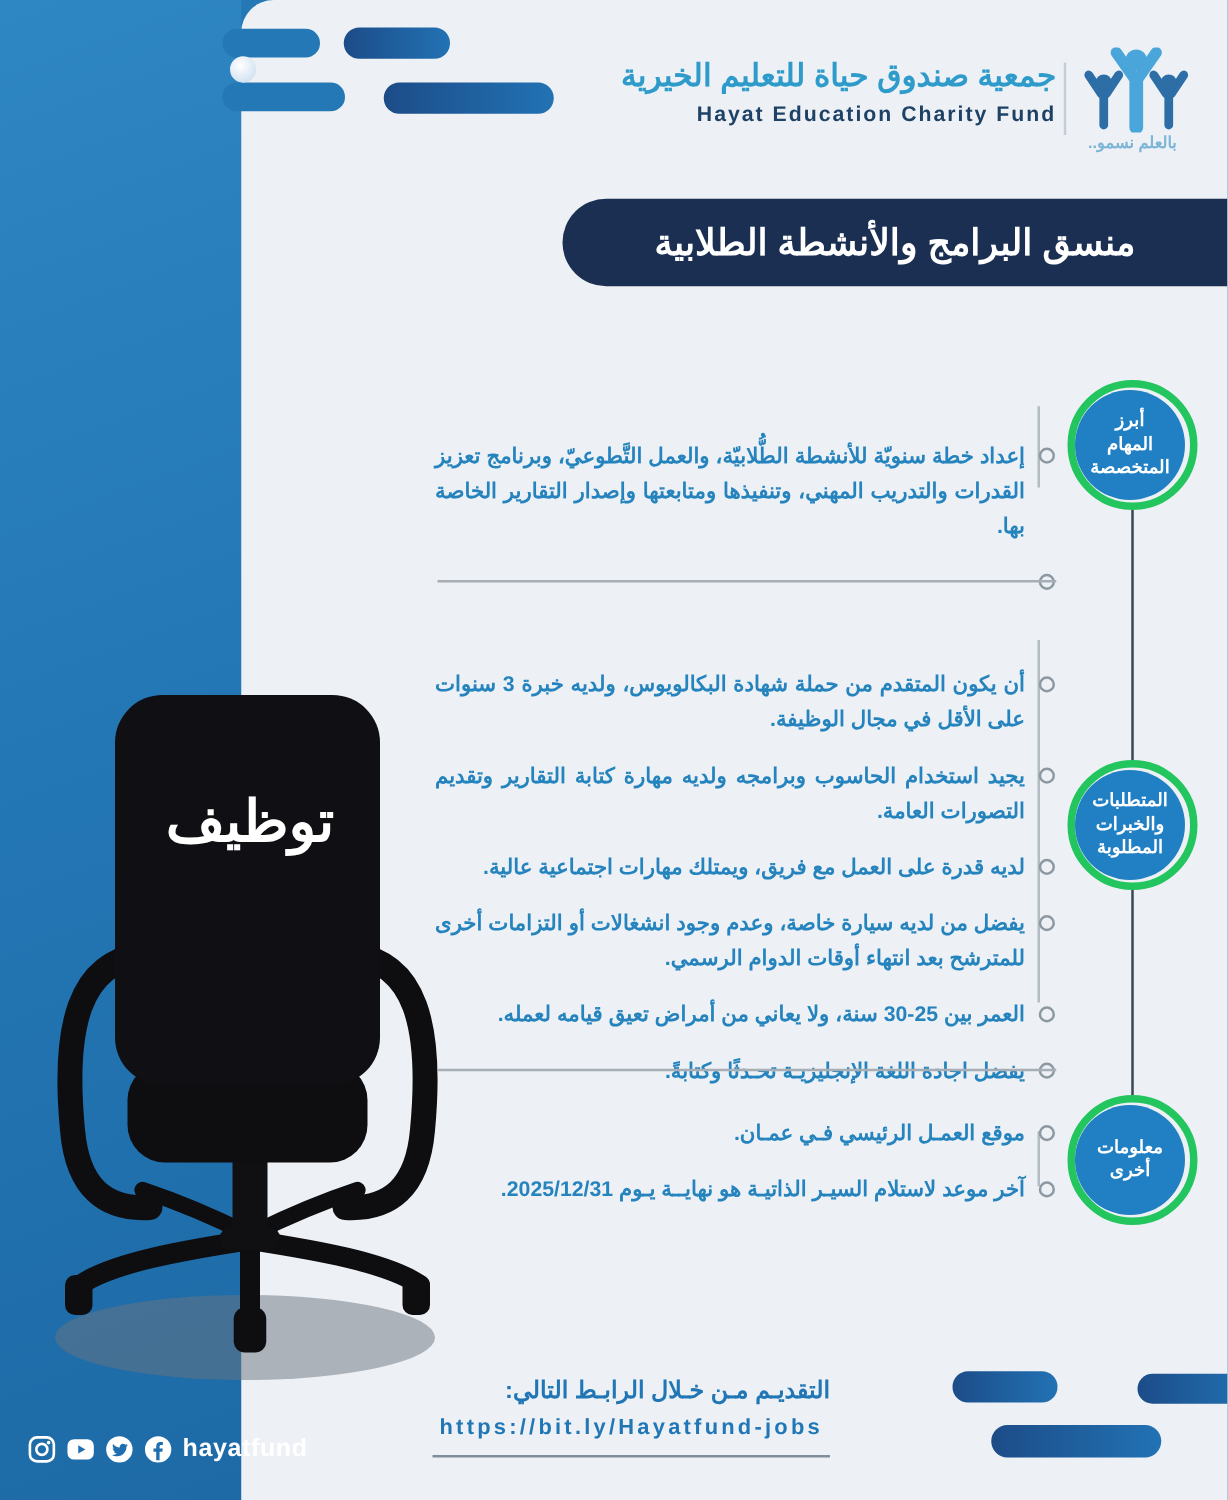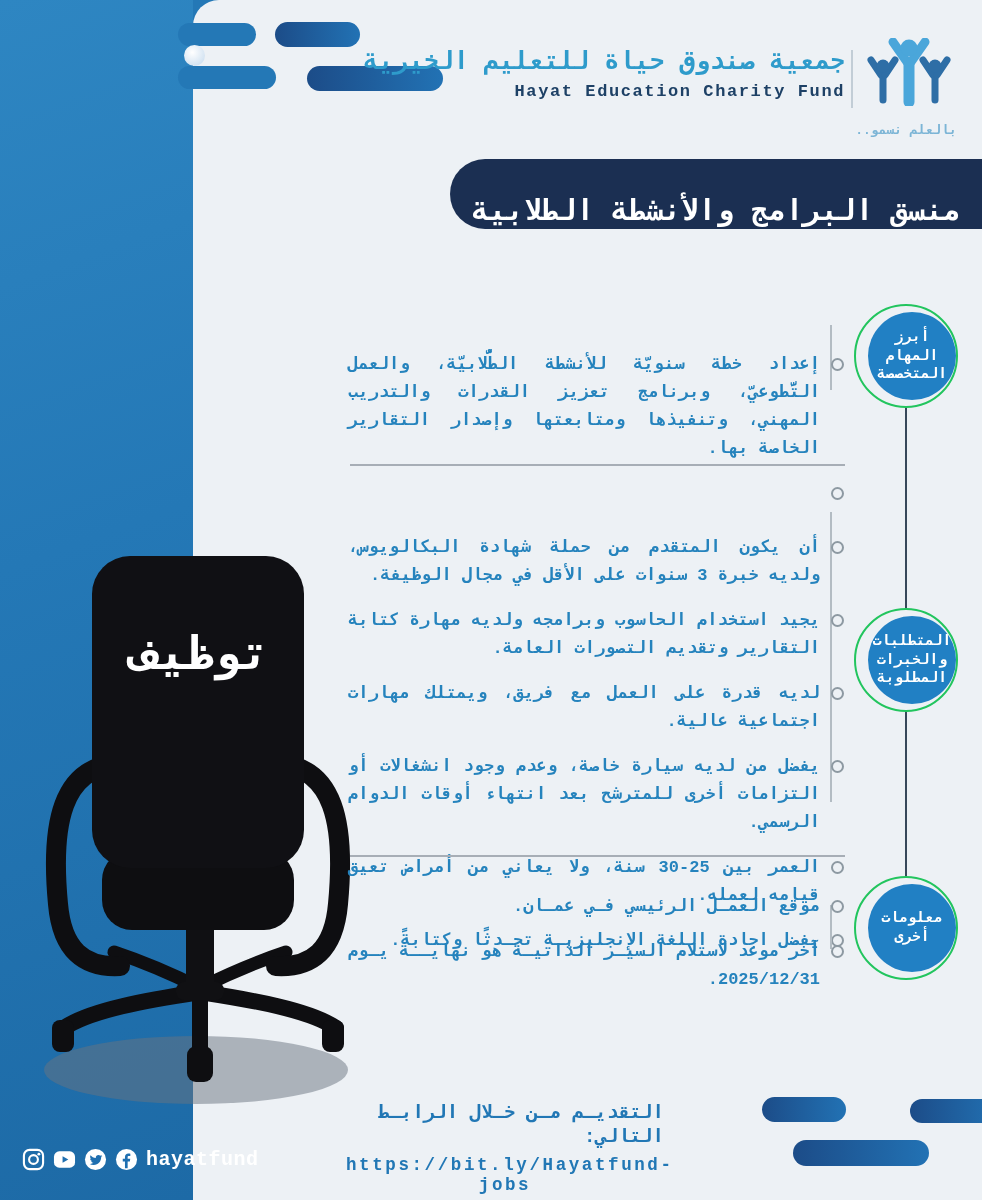--- a/index.html
+++ b/index.html
@@ -1,49 +1,49 @@
 <!DOCTYPE html>
 <html lang="ar"><head>
 <meta charset="utf-8">
 <style>
   * { margin:0; padding:0; box-sizing:border-box; }
   html,body { background:#cfd6dd; }
   .page {
     position:relative; width:982px; height:1200px; overflow:hidden;
-    font-family:Liberation Mono, monospace; background:#2478b6;
+    font-family:Liberation Sans, sans-serif; background:#2478b6;
   }
   
   .band { position:absolute; left:0; top:0; width:193px; height:1200px;
           background:linear-gradient(160deg,#2e86c2 0%, #2478b6 45%, #1d6aa6 100%); }
   .content-bg { position:absolute; left:193px; top:0; right:0; bottom:0;
           background:#edf1f5; border-top-left-radius:26px; }
   
   .pill { position:absolute; border-radius:14px; }
   .pill.light { background:#2478b6; }
   .pill.dark  { background:linear-gradient(90deg,#1c4c88 0%, #2272b4 100%); }
   .band-dot { position:absolute; left:184px; top:45px; width:21px; height:21px;
           border-radius:50%; background:radial-gradient(circle at 40% 35%, #ffffff 0%, #dbe8f4 60%, #c4d8ec 100%); }
   
   .brand-ar { position:absolute; right:137px; top:46px; color:#2e9bcb; font-size:25px;
           font-weight:bold; direction:rtl; }
   .brand-en { position:absolute; right:137px; top:82px; color:#1e4166; font-size:17px;
           font-weight:bold; letter-spacing:1.6px; }
   .logo-divider { position:absolute; left:851px; top:50px; width:2px; height:58px; background:#c2cdd6; }
   .logo-mark { position:absolute; left:862px; top:38px; }
   .brand-tagline { position:absolute; left:848px; top:106px; width:116px; text-align:center;
-          color:#7cb5d6; font-size:13px; font-weight:bold; direction:rtl;margin-top:16px; }
+          color:#7cb5d6; font-size:13px; font-weight:bold; direction:rtl; }
   
   .banner { position:absolute; left:450px; right:0; top:159px; height:70px;
           background:#1b2f52; border-radius:35px 0 0 35px; display:flex;
-          align-items:flex-end; justify-content:center; }
+          align-items:center; justify-content:center; }
   .banner span { color:#ffffff; font-size:29px; font-weight:bold; direction:rtl; }
   
   .tl-line { position:absolute; left:905px; top:356px; width:2px; height:572px; background:#37485a; }
   .badge { position:absolute; width:104px; height:104px; border-radius:50%; background:#edf1f5;
-          border:2px solid #22c55e; display:flex; align-items:center; justify-content:flex-end; }
+          border:6px solid #22c55e; display:flex; align-items:center; justify-content:flex-start; }
   .badge .inner { width:88px; height:88px; border-radius:50%; background:#2180c4;
           display:flex; flex-direction:column; align-items:center; justify-content:center;
           color:#fff; font-weight:bold; font-size:14.5px; line-height:1.3; direction:rtl; text-align:center; }
   
   .bullets { position:absolute; left:348px; width:472px; direction:rtl; }
   .bullet { position:relative; color:#2583bd; font-size:17px; font-weight:bold;
           line-height:28px; text-align:justify; text-align-last:right; margin-bottom:17px; }
   .marker { position:absolute; right:-24px; top:7px; width:13px; height:13px; border-radius:50%;
           background:#edf1f5; border:2px solid #8d99a2; }
   .connector { position:absolute; left:830px; width:1.5px; background:#b3bcc3; }

